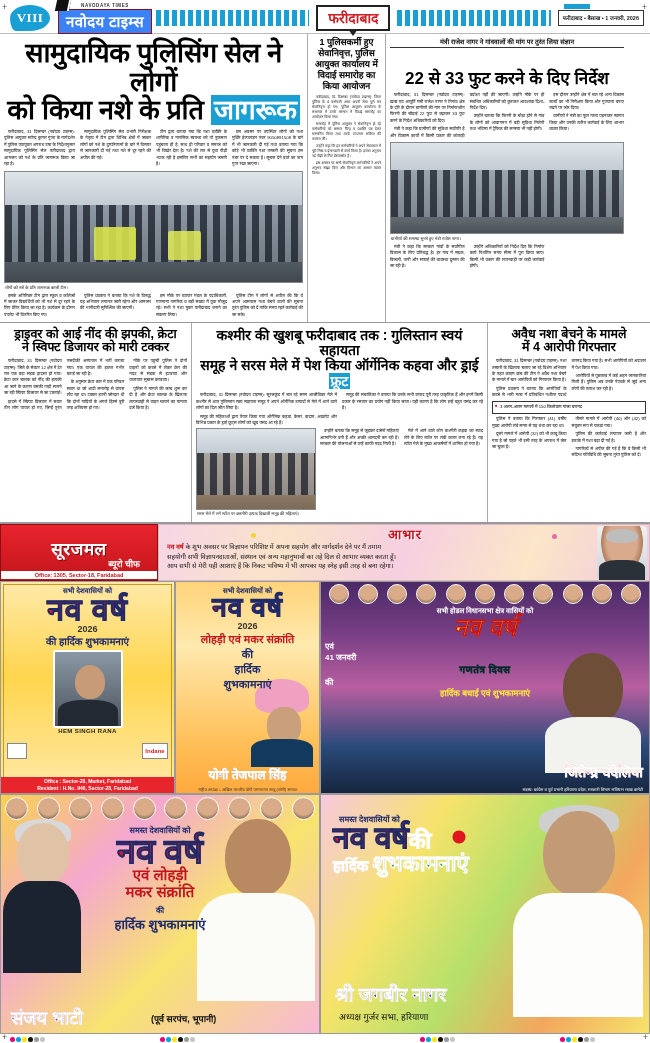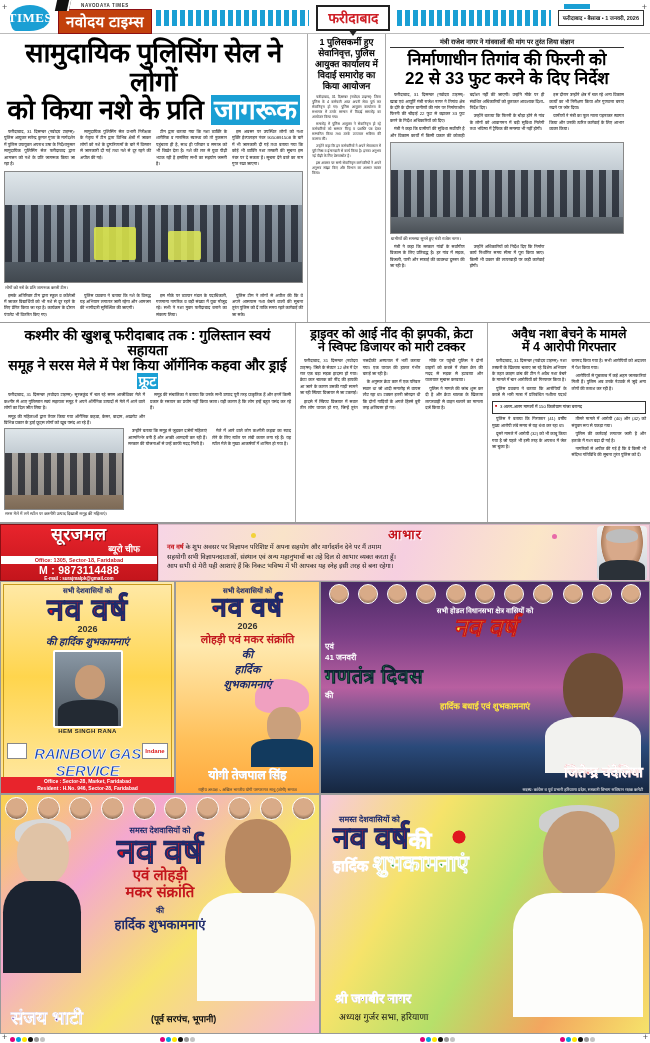--- a/index.html
+++ b/index.html
@@ -27,21 +27,21 @@
     font-size: 13px; font-weight: bold; letter-spacing: .5px;
     font-family:"Liberation Serif", serif;
     margin-left: 6px;
   }
   .logo-block { margin-left: 8px; position: relative; }
   .logo-tiny {
     font-size: 4.5px; letter-spacing: .6px; color:#333; font-weight:bold;
     text-align:center; margin-bottom:1px;
   }
   .logo-main {
-    background:#c2410c; color:#fff; font-weight:bold; font-size: 15px;
+    background:#3b82f6; color:#fff; font-weight:bold; font-size: 15px;
     padding: 1px 7px 2px 7px; letter-spacing:.3px; white-space:nowrap;
     border: 1px solid #8c0f14;
   }
   .logo-flag {
     position:absolute; left:-2px; top:-3px; width:14px; height:11px;
     background:#111; transform: skewX(-12deg); border-right:2px solid #fff;
   }
   .stripes { flex: 1; height: 16px; margin: 0 4px; overflow:hidden;
     background: repeating-linear-gradient(90deg,#1a9fd4 0 5px,#fff 5px 8px); }
   .city-tag {
@@ -112,21 +112,21 @@
 
   .lead-box { border:1px solid #333; padding:2px; margin:2px 0; }
   .bullets { font-size:4.3px; line-height:1.5; }
   .bullets li { list-style:none; margin-bottom:1px; padding-left:5px; position:relative;}
   .bullets li:before{ content:"■"; position:absolute; left:0; color:#c00; font-size:3.5px;}
 
   
   .banner { display:flex; height: 58px; border-top:1px solid #999; }
   .bureau {
     width: 158px; background: linear-gradient(180deg,#e8242c,#c4151c);
-    color:#fff; text-align:center; padding: 1px 3px; position:relative;
+    color:#fff; text-align:center; padding: 16px 3px; position:relative;
     border:1px solid #8c0f14;
   }
   .bureau .b1 { font-size: 17px; font-weight:bold; line-height:1; letter-spacing:.5px;
                 text-shadow: 1px 1px 0 #7a0b10; }
   .bureau .b2 { font-size: 9px; font-weight:bold; text-align:right; margin:-1px 14px 1px 0; }
   .bureau .b3 { font-size: 5.5px; font-weight:bold; background:#fff; color:#c4151c;
                 padding:1px 0; margin: 0 -3px; }
   .bureau .b4 { font-size: 10.5px; font-weight:bold; letter-spacing:.3px; }
   .bureau .b5 { font-size: 4.6px; font-weight:bold; }
 
@@ -152,21 +152,21 @@
       background:#2b3138; border-radius:40% 40% 0 0;}
   .aabhar .dot{ position:absolute; width:5px;height:5px; background:#f2d23a; border-radius:50%;}
 
   
   .ads-row { display:flex; }
   .ad { position:relative; overflow:hidden; border:1px solid #9a9a9a; }
   .ad-title-sm { font-size: 7px; font-weight:bold; text-align:center; color:#1d2a6b; }
   .nv-big { font-size: 30px; font-weight:bold; text-align:center; line-height:.98;
             color:#e0171f; -webkit-text-stroke:1px #1d2a6b; letter-spacing:1px;}
   .yr { font-size:9px; font-weight:bold; text-align:center; color:#333; }
-  .wish { font-size: 10px; font-weight:bold; text-align:center; color:#1d2a6b; font-style:italic; }
+  .wish { font-size: 10px; font-weight:bold; text-align:center; color:#1d2a6b; }
 
   .ad1 { width:175px; height:213px; background: linear-gradient(180deg,#ffe9a8,#ffd54d 45%,#ffe9a8); }
   .ad1 .border-deco{ position:absolute; inset:2px; border:1px solid #c79a1e; }
   .ad1 .portrait{ width:70px;height:78px;margin:2px auto 0;
      background: linear-gradient(#8a98a5,#4c555e); border:2px solid #fff; border-radius:2px;
      position:relative; }
   .ad1 .portrait .face{ position:absolute; top:13px; left:20px; width:30px;height:34px;
      background:#c79b77; border-radius:50% 50% 45% 45%;}
   .ad1 .portrait .suit{ position:absolute; bottom:0; left:3px; right:3px; height:26px;
      background:#232a33; border-radius:40% 40% 0 0;}
@@ -200,21 +200,21 @@
      background: linear-gradient(180deg,#4b2a66 0%,#7a3f86 25%,#b85fa0 50%,#2a4a7a 78%,#16263f 100%); }
   .ad3 .leaders{ display:flex; justify-content:space-around; padding:2px 3px 0; }
   .ad3 .lead-av{ width:20px;height:20px;border-radius:50%; border:1.5px solid #fff;
      background: radial-gradient(circle at 50% 35%, #d9ab88 0 55%, #5a4636 100%); }
   .ad3 .greet{ font-size:7px; font-weight:bold; text-align:center; color:#fff; margin-top:2px;}
   .ad3 .nv{ font-size:25px; font-weight:bold; text-align:center; color:#ffe93d;
      -webkit-text-stroke:.8px #c4151c; font-style:italic; line-height:1;}
   .ad3 .mk{ font-size:19px; font-weight:bold; text-align:center; color:#ffe93d;
      -webkit-text-stroke:.8px #c4151c; font-style:italic; line-height:1;}
   .ad3 .ev{ font-size:8px; font-weight:bold; text-align:left; color:#fff;}
-  .ad3 .rd{ font-size:20px; font-weight:bold; color:#3fd36b;
+  .ad3 .rd{ font-size:10px; font-weight:bold; text-align:center; color:#3fd36b;
      -webkit-text-stroke:.6px #123; letter-spacing:.5px;}
   .ad3 .bd{ font-size:8.5px; font-weight:bold; text-align:center; color:#ffe93d;}
   .ad3 .person{ position:absolute; right:8px; bottom:20px; width:96px;height:120px;}
   .ad3 .person .face{ position:absolute; top:0; left:18px; width:60px;height:72px;
      background:#6e4e36; border-radius:48%;}
   .ad3 .person .body{ position:absolute; bottom:0; left:0; width:96px;height:56px;
      background:#f2f2ef; border-radius:34% 34% 0 0;}
   .ad3 .nm{ position:absolute; right:6px; bottom:12px; font-size:14px; font-weight:bold;
      color:#e0171f; -webkit-text-stroke:.5px #fff;}
   .ad3 .sub{ position:absolute; right:6px; bottom:1px; font-size:4.2px; color:#fff; text-align:right;}
@@ -247,21 +247,21 @@
 
   .ad5 { width:330px; height:240px;
      background: linear-gradient(120deg,#f7c9de 0%,#f6e36a 28%,#b6e06a 52%,#f3a65f 76%,#f6e36a 100%); }
   .ad5 .greet{ font-size:8px; font-weight:bold; color:#1d2a6b; padding:18px 0 0 18px;}
   .ad5 .nv{ font-size:30px; font-weight:bold; color:#e0171f; -webkit-text-stroke:1px #1d2a6b;
      padding-left:12px; line-height:.95;}
   .ad5 .ki{ color:#1d2a6b; -webkit-text-stroke:1px #fff; font-size:22px;}
   .ad5 .wi{ font-size:22px; font-weight:bold; padding-left:12px; color:#2f9e3f;
      -webkit-text-stroke:.8px #fff; line-height:1;}
   .ad5 .wi .hd{ color:#c4151c; -webkit-text-stroke:.8px #fff; font-size:15px;}
-  .ad5 .nm{ position:absolute; left:14px; bottom:26px; font-size:13px; font-weight:bold;
+  .ad5 .nm{ position:absolute; left:14px; bottom:26px; font-size:19px; font-weight:bold;
      color:#5b2aa0; -webkit-text-stroke:.6px #fff;}
   .ad5 .nmsub{ position:absolute; left:18px; bottom:10px; font-size:9px; color:#111;}
   .ad5 .pR{ position:absolute; right:6px; top:10px; width:130px;height:212px;}
   .ad5 .pR .face{ position:absolute; top:6px; left:30px; width:72px;height:86px;
      background:#c39a76; border-radius:48%;}
   .ad5 .pR .hair{ position:absolute; top:0px; left:26px; width:80px;height:30px;
      background:#cfcfcf; border-radius:50% 50% 30% 30%;}
   .ad5 .pR .body{ position:absolute; bottom:0; left:0; width:130px;height:124px;
      background:#fdfdfb; border-radius:30% 30% 0 0;}
   .ad5 .flower{ position:absolute; left:118px; top:22px; width:40px;height:40px;
@@ -277,21 +277,21 @@
 </head>
 <body>
 
 <div class="page">
 
   <div class="masthead">
     <span class="reg-mark reg-tl">+</span>
     <span class="reg-mark reg-tr">+</span>
 
     <div class="page-folio">
-      <span>TIMES</span>
+      <span>VIII</span>
     </div>
 
     <div class="logo-block">
       <div class="logo-tiny">NAVODAYA TIMES</div>
       <div class="logo-main">नवोदय टाइम्स</div>
       <span class="logo-flag"></span>
     </div>
 
     <div class="stripes"></div>
 
@@ -343,21 +343,21 @@
         <p>फरीदाबाद, 31 दिसम्बर (नवोदय टाइम्स): जिला पुलिस के 4 कर्मचारी आज अपनी सेवा पूर्ण कर सेवानिवृत्त हो गए। पुलिस आयुक्त कार्यालय के सभागार में उनके सम्मान में विदाई समारोह का आयोजन किया गया।</p>
         <p>समारोह में पुलिस आयुक्त ने सेवानिवृत्त हो रहे कर्मचारियों को सम्मान चिन्ह व प्रशस्ति पत्र देकर सम्मानित किया तथा उनके उज्ज्वल भविष्य की कामना की।</p>
         <p>उन्होंने कहा कि इन कर्मचारियों ने अपने सेवाकाल में पूरी निष्ठा व ईमानदारी से कार्य किया है। इनका अनुभव नई पीढ़ी के लिए प्रेरणास्रोत है।</p>
         <p>इस अवसर पर सभी सेवानिवृत्त कर्मचारियों ने अपने अनुभव सांझा किए और विभाग का आभार व्यक्त किया।</p>
       </div>
     </div>
 
     <div class="col col-c">
       <div class="kicker">मंत्री राजेश नागर ने गांववालों की मांग पर तुरंत लिया संज्ञान</div>
       <h2 class="head-right">
-        <span>निर्माणाधीन तिगांव की फिरनी को</span><br>
+        <br>
         <span>22 से 33 फुट करने के दिए निर्देश</span>
       </h2>
       <div class="body-cols c3">
         <p>फरीदाबाद, 31 दिसम्बर (नवोदय टाइम्स): खाद्य एवं आपूर्ति मंत्री राजेश नागर ने तिगांव क्षेत्र के दौरे के दौरान ग्रामीणों की मांग पर निर्माणाधीन फिरनी की चौड़ाई 22 फुट से बढ़ाकर 33 फुट करने के निर्देश अधिकारियों को दिए।</p>
         <p>मंत्री ने कहा कि ग्रामीणों की सुविधा सर्वोपरि है और विकास कार्यों में किसी प्रकार की कोताही बर्दाश्त नहीं की जाएगी। उन्होंने मौके पर ही संबंधित अधिकारियों को बुलाकर आवश्यक दिशा-निर्देश दिए।</p>
         <p>उन्होंने बताया कि फिरनी के चौड़ा होने से गांव के लोगों को आवागमन में बड़ी सुविधा मिलेगी तथा भविष्य में ट्रैफिक की समस्या भी नहीं होगी।</p>
         <p>इस दौरान उन्होंने क्षेत्र में चल रहे अन्य विकास कार्यों का भी निरीक्षण किया और गुणवत्ता बनाए रखने पर जोर दिया।</p>
         <p>ग्रामीणों ने मंत्री का फूल माला पहनाकर स्वागत किया और उनकी त्वरित कार्रवाई के लिए आभार व्यक्त किया।</p>
       </div>
       <div class="photo meet" style="height:92px;margin:3px 0 1px;">
@@ -366,20 +366,34 @@
       </div>
       <div class="caption">ग्रामीणों की समस्या सुनते हुए मंत्री राजेश नागर।</div>
       <div class="body-cols c3">
         <p>मंत्री ने कहा कि सरकार गांवों के सर्वांगीण विकास के लिए प्रतिबद्ध है। हर गांव में सड़क, बिजली, पानी और सफाई की व्यवस्था दुरुस्त की जा रही है।</p>
         <p>उन्होंने अधिकारियों को निर्देश दिए कि निर्माण कार्य निर्धारित समय सीमा में पूरा किया जाए। किसी भी प्रकार की लापरवाही पर कड़ी कार्रवाई होगी।</p>
       </div>
     </div>
   </div>
 
   <div class="news">
+
+    <div class="col" style="width:192px;border-right:1px solid #aaa;">
+      <h2 class="head-row2 sm">
+        <span>ड्राइवर को आई नींद की झपकी, क्रेटा</span><br>
+        <span>ने स्विफ्ट डिजायर को मारी टक्कर</span>
+      </h2>
+      <div class="body-cols c3">
+        <p>फरीदाबाद, 31 दिसम्बर (नवोदय टाइम्स): जिले के सेक्टर 12 क्षेत्र में देर रात एक बड़ा सड़क हादसा हो गया। क्रेटा कार चालक को नींद की झपकी आ जाने के कारण उसकी गाड़ी सामने जा रही स्विफ्ट डिजायर से जा टकराई।</p>
+        <p>हादसे में स्विफ्ट डिजायर में सवार तीन लोग घायल हो गए, जिन्हें तुरंत नजदीकी अस्पताल में भर्ती कराया गया। एक घायल की हालत गंभीर बताई जा रही है।</p>
+        <p>के अनुसार क्रेटा कार में एक परिवार सवार था जो शादी समारोह से वापस लौट रहा था। टक्कर इतनी जोरदार थी कि दोनों गाड़ियों के अगले हिस्से बुरी तरह क्षतिग्रस्त हो गए।</p>
+        <p>मौके पर पहुंची पुलिस ने दोनों वाहनों को कब्जे में लेकर क्रेन की मदद से सड़क से हटवाया और यातायात सुचारू करवाया।</p>
+        <p>पुलिस ने मामले की जांच शुरू कर दी है और क्रेटा चालक के खिलाफ लापरवाही से वाहन चलाने का मामला दर्ज किया है।</p>
+      </div>
+    </div>
 
     <div class="col" style="width:296px;border-right:1px solid #aaa;">
       <h2 class="head-row2">
         <span>कश्मीर की खुशबू फरीदाबाद तक : गुलिस्तान स्वयं सहायता</span><br>
         <span>समूह ने सरस मेले में पेश किया ऑर्गेनिक कहवा और ड्राई </span><span class="hl">फ्रूट</span>
       </h2>
       <div style="display:flex;gap:4px;">
         <div style="flex:1;">
           <div class="body-cols c2">
             <p>फरीदाबाद, 31 दिसम्बर (नवोदय टाइम्स): सूरजकुंड में चल रहे सरस आजीविका मेले में कश्मीर से आए गुलिस्तान स्वयं सहायता समूह ने अपने ऑर्गेनिक उत्पादों से मेले में आने वाले लोगों का दिल जीत लिया है।</p>
@@ -398,34 +412,20 @@
         </div>
         <div style="flex:1;">
           <div class="body-cols c2">
             <p>उन्होंने बताया कि समूह से जुड़कर दर्जनों महिलाएं आत्मनिर्भर बनी हैं और अच्छी आमदनी कर रही हैं। सरकार की योजनाओं से उन्हें काफी मदद मिली है।</p>
             <p>मेले में आने वाले लोग कश्मीरी कहवा का स्वाद लेने के लिए स्टॉल पर लंबी कतार लगा रहे हैं। यह स्टॉल मेले के मुख्य आकर्षणों में शामिल हो गया है।</p>
           </div>
         </div>
       </div>
     </div>
 
-    <div class="col" style="width:192px;border-right:1px solid #aaa;">
-      <h2 class="head-row2 sm">
-        <span>ड्राइवर को आई नींद की झपकी, क्रेटा</span><br>
-        <span>ने स्विफ्ट डिजायर को मारी टक्कर</span>
-      </h2>
-      <div class="body-cols c3">
-        <p>फरीदाबाद, 31 दिसम्बर (नवोदय टाइम्स): जिले के सेक्टर 12 क्षेत्र में देर रात एक बड़ा सड़क हादसा हो गया। क्रेटा कार चालक को नींद की झपकी आ जाने के कारण उसकी गाड़ी सामने जा रही स्विफ्ट डिजायर से जा टकराई।</p>
-        <p>हादसे में स्विफ्ट डिजायर में सवार तीन लोग घायल हो गए, जिन्हें तुरंत नजदीकी अस्पताल में भर्ती कराया गया। एक घायल की हालत गंभीर बताई जा रही है।</p>
-        <p>के अनुसार क्रेटा कार में एक परिवार सवार था जो शादी समारोह से वापस लौट रहा था। टक्कर इतनी जोरदार थी कि दोनों गाड़ियों के अगले हिस्से बुरी तरह क्षतिग्रस्त हो गए।</p>
-        <p>मौके पर पहुंची पुलिस ने दोनों वाहनों को कब्जे में लेकर क्रेन की मदद से सड़क से हटवाया और यातायात सुचारू करवाया।</p>
-        <p>पुलिस ने मामले की जांच शुरू कर दी है और क्रेटा चालक के खिलाफ लापरवाही से वाहन चलाने का मामला दर्ज किया है।</p>
-      </div>
-    </div>
-
     <div class="col" style="width:162px;">
       <h2 class="head-row2 sm">
         <span>अवैध नशा बेचने के मामले</span><br>
         <span>में 4 आरोपी गिरफ्तार</span>
       </h2>
       <div class="body-cols c2">
         <p>फरीदाबाद, 31 दिसम्बर (नवोदय टाइम्स): नशा तस्करी के खिलाफ चलाए जा रहे विशेष अभियान के तहत क्राइम ब्रांच की टीम ने अवैध नशा बेचने के मामले में चार आरोपियों को गिरफ्तार किया है।</p>
         <p>पुलिस प्रवक्ता ने बताया कि आरोपियों के कब्जे से भारी मात्रा में प्रतिबंधित नशीला पदार्थ बरामद किया गया है। सभी आरोपियों को अदालत में पेश किया गया।</p>
         <p>आरोपियों से पूछताछ में कई अहम जानकारियां मिली हैं। पुलिस अब उनके नेटवर्क से जुड़े अन्य लोगों की तलाश कर रही है।</p>
       </div>
@@ -479,23 +479,20 @@
         <div class="yr">2026</div>
         <div class="wish">की हार्दिक शुभकामनाएं</div>
         <div class="portrait">
           <span class="face"></span>
           <span class="suit"></span>
         </div>
         <div class="nm">HEM SINGH RANA</div>
       </div>
       <div class="logo-l"></div>
       <div class="logo-r">Indane</div>
-      <div style="position:absolute;left:0;right:0;bottom:14px;">
-        <div class="brand">RAINBOW GAS SERVICE</div>
-      </div>
       <div style="position:absolute;left:0;right:0;bottom:0;">
         <div class="addr">
           <span>Office : Sector-28, Market, Faridabad</span><br>
           <span>Resident : H.No. 946, Sector-28, Faridabad</span>
         </div>
       </div>
     </div>
 
     <div class="ad ad2">
       <div style="position:relative;padding:4px 4px 0;z-index:2;">

